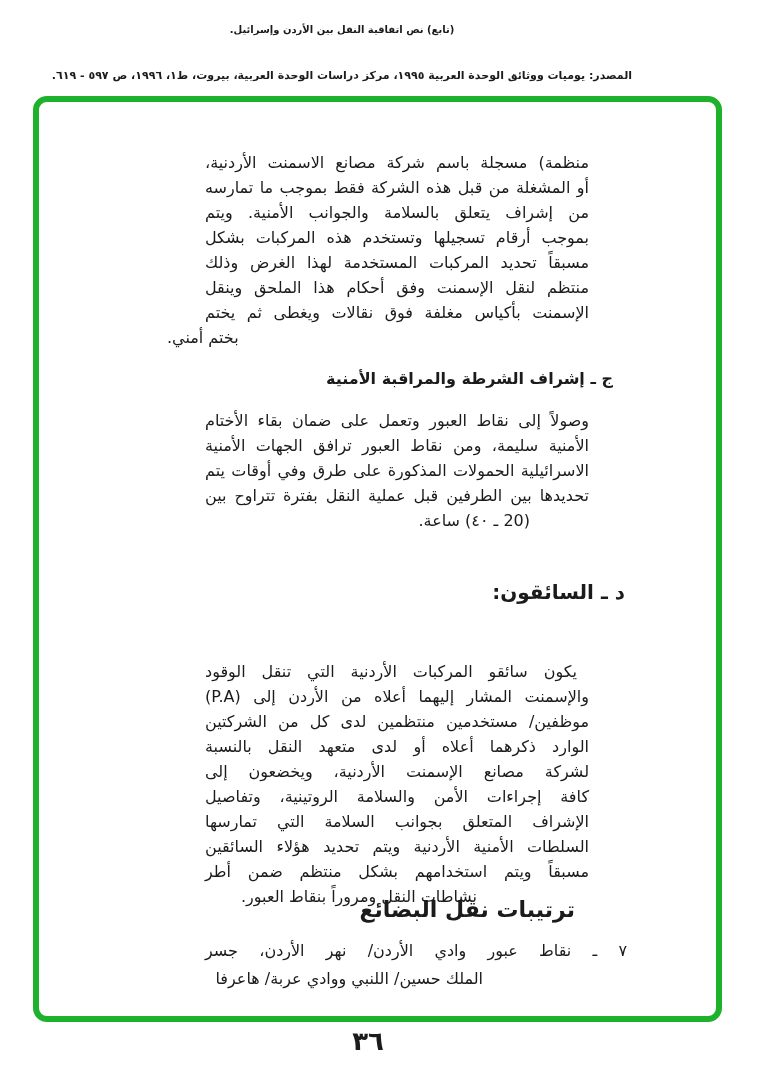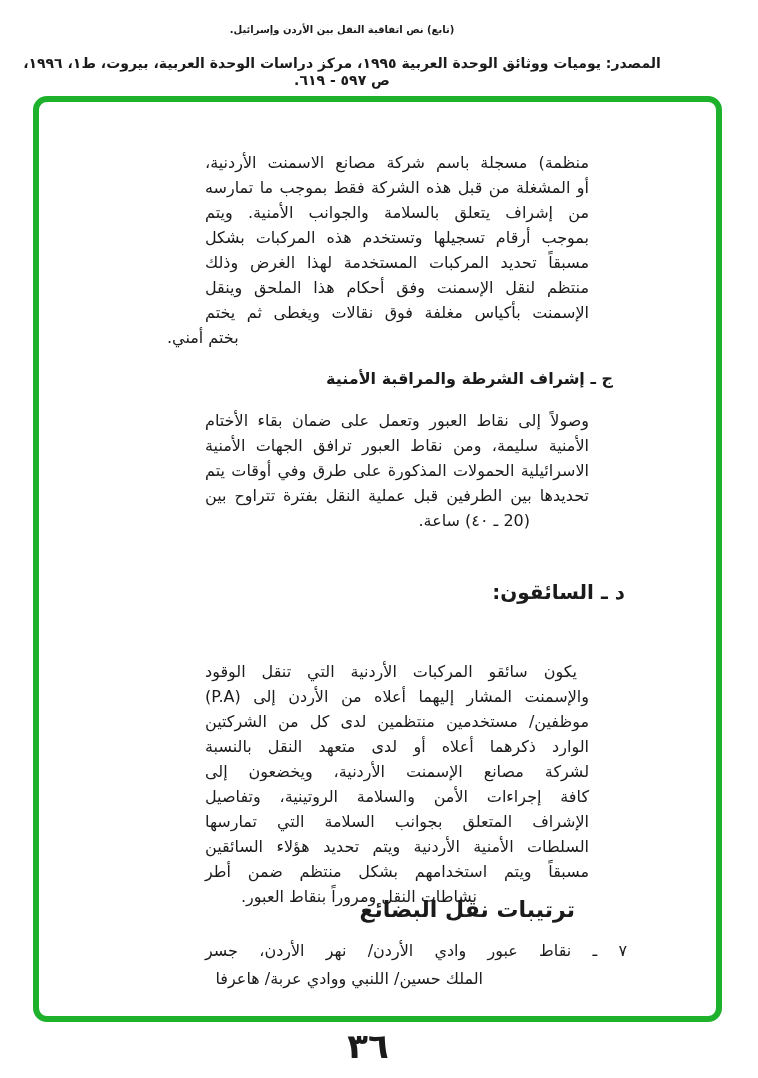--- a/index.html
+++ b/index.html
@@ -12,23 +12,23 @@
     overflow:hidden;
     margin:0 auto;
   }
   
   .hdr-title {
     position:absolute; top:20px; left:12px; width:660px;
     direction:rtl; text-align:center;
     font-weight:bold; font-size:10px; line-height:20px;
   }
   .hdr-source {
-    position:absolute; top:55px; left:12px; width:660px;
+    position:absolute; top:67px; left:12px; width:660px;
     direction:rtl; text-align:center;
-    font-weight:bold; font-size:14px; line-height:17px;
+    font-weight:bold; font-size:11px; line-height:17px;
   }
   
   .frame {
     position:absolute; left:33px; top:96px;
     width:689px; height:926px;
     box-sizing:border-box;
     border:6px solid #1eb12c;
     border-radius:14px;
     background:transparent;
   }
@@ -50,21 +50,21 @@
   #heading-d    { top:578px; left:205px; width:420px; font-size:20px; line-height:28px; }
   #heading-goods{ top:894px; left:205px; width:384px; font-size:22px; line-height:32px; padding-right:14px; box-sizing:border-box; }
   #para1 { top:150px; left:205px; width:384px; }
   #para2 { top:408px; left:205px; width:384px; }
   #para3 { top:619px; left:205px; width:384px;margin-top:40px; }
   #item7 { top:937px; left:205px; width:422px; }
   #item7 .line { line-height:28px; }
   #item7 .line.cont { text-align-last:right; padding-right:144px; }
   .page-number {
     position:absolute; top:1026px; left:0; width:736px;
-    text-align:center; font-weight:bold; font-size:34px;
+    text-align:center; font-weight:bold; font-size:26px;
     direction:rtl;
   }
 </style>
 </head>
 <body>
 
 <div class="page">
 
   <div class="hdr-title">(تابع) نص اتفاقية النقل بين الأردن وإسرائيل.</div>
 

